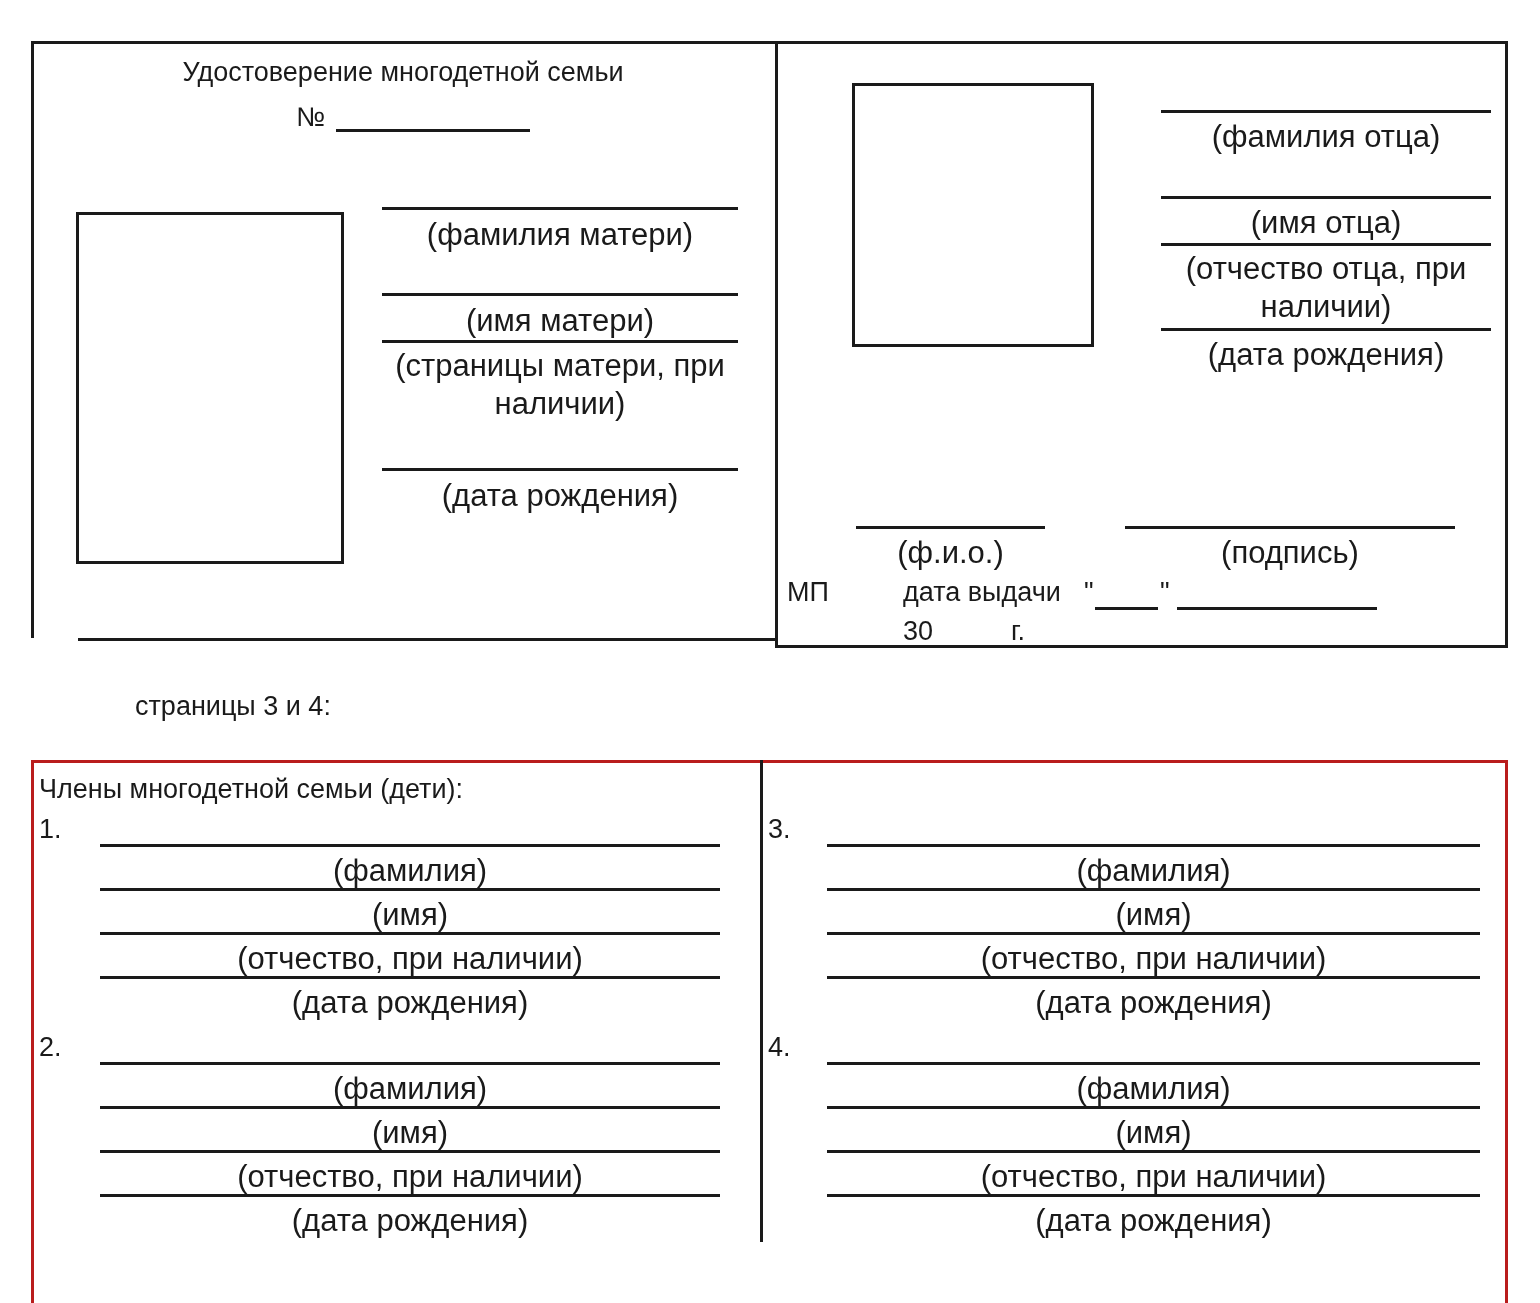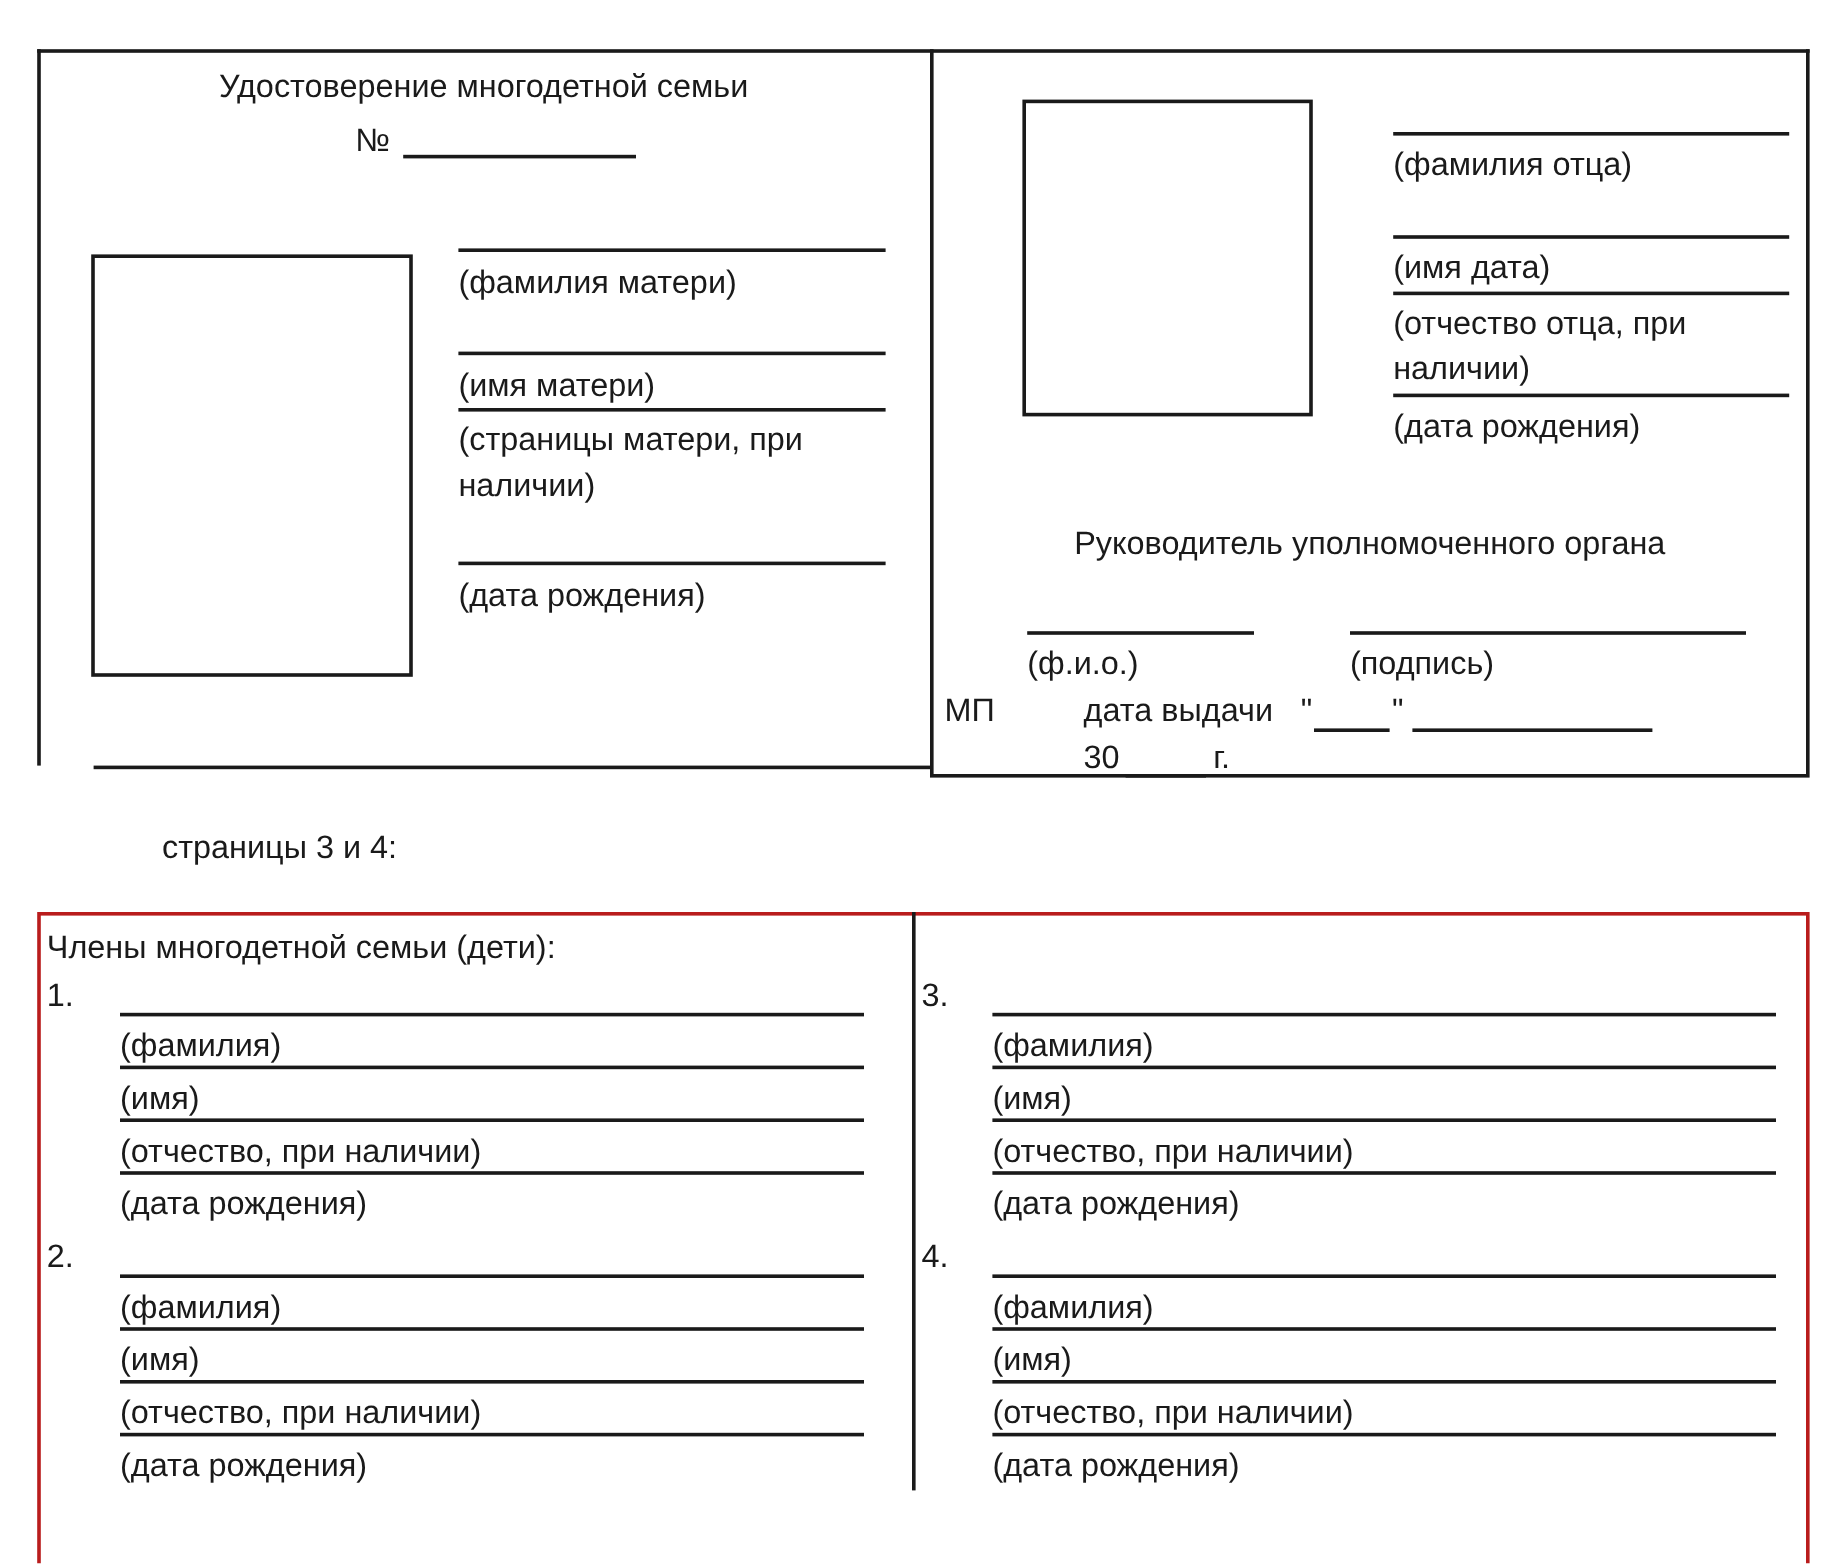--- a/index.html
+++ b/index.html
@@ -41,23 +41,23 @@
     background: #ffffff;
   }
   .txt {
     position: absolute;
     font-size: 27px;
     line-height: 38px;
     white-space: nowrap;
   }
   .txt-wrap {
     position: absolute;
-    font-size: 27px;
+    font-size: 31px;
     line-height: 38px;
-    text-align: left;
+    text-align: center;
   }
 
   
   #top-spread {
     position: absolute;
     left: 31px;
     top: 41px;
     width: 1477px;
     height: 607px;
   }
@@ -119,29 +119,28 @@
     </div>
 
     <div id="top-right-cell">
 
       <div class="photo-box" style="left:77px; top:42px; width:236px; height:258px;"></div>
 
       <div class="rule" style="left:386px; top:69px; width:330px;"></div>
       <div class="txt-wrap" style="left:386px; top:77px; width:330px;">(фамилия отца)</div>
 
       <div class="rule" style="left:386px; top:155px; width:330px;"></div>
-      <div class="txt-wrap" style="left:386px; top:163px; width:330px;">(имя дата)</div>
+      <div class="txt-wrap" style="left:386px; top:163px; width:330px;">(имя отца)</div>
 
       <div class="rule" style="left:386px; top:202px; width:330px;"></div>
       <div class="txt-wrap" style="left:386px; top:209px; width:330px;">(отчество отца, при наличии)</div>
 
       <div class="rule" style="left:386px; top:287px; width:330px;"></div>
       <div class="txt-wrap" style="left:386px; top:295px; width:330px;">(дата рождения)</div>
 
-      <div class="txt ctr" style="left:0; top:393px; width:733px;">Руководитель уполномоченного органа</div>
 
       <div class="rule" style="left:81px; top:485px; width:189px;"></div>
       <div class="txt-wrap" style="left:81px; top:493px; width:189px;">(ф.и.о.)</div>
 
       <div class="rule" style="left:350px; top:485px; width:330px;"></div>
       <div class="txt-wrap" style="left:350px; top:493px; width:330px;">(подпись)</div>
 
       <div class="txt" style="left:12px; top:532px;">МП</div>
 
       <div class="txt" style="left:128px; top:532px;">дата выдачи</div>

